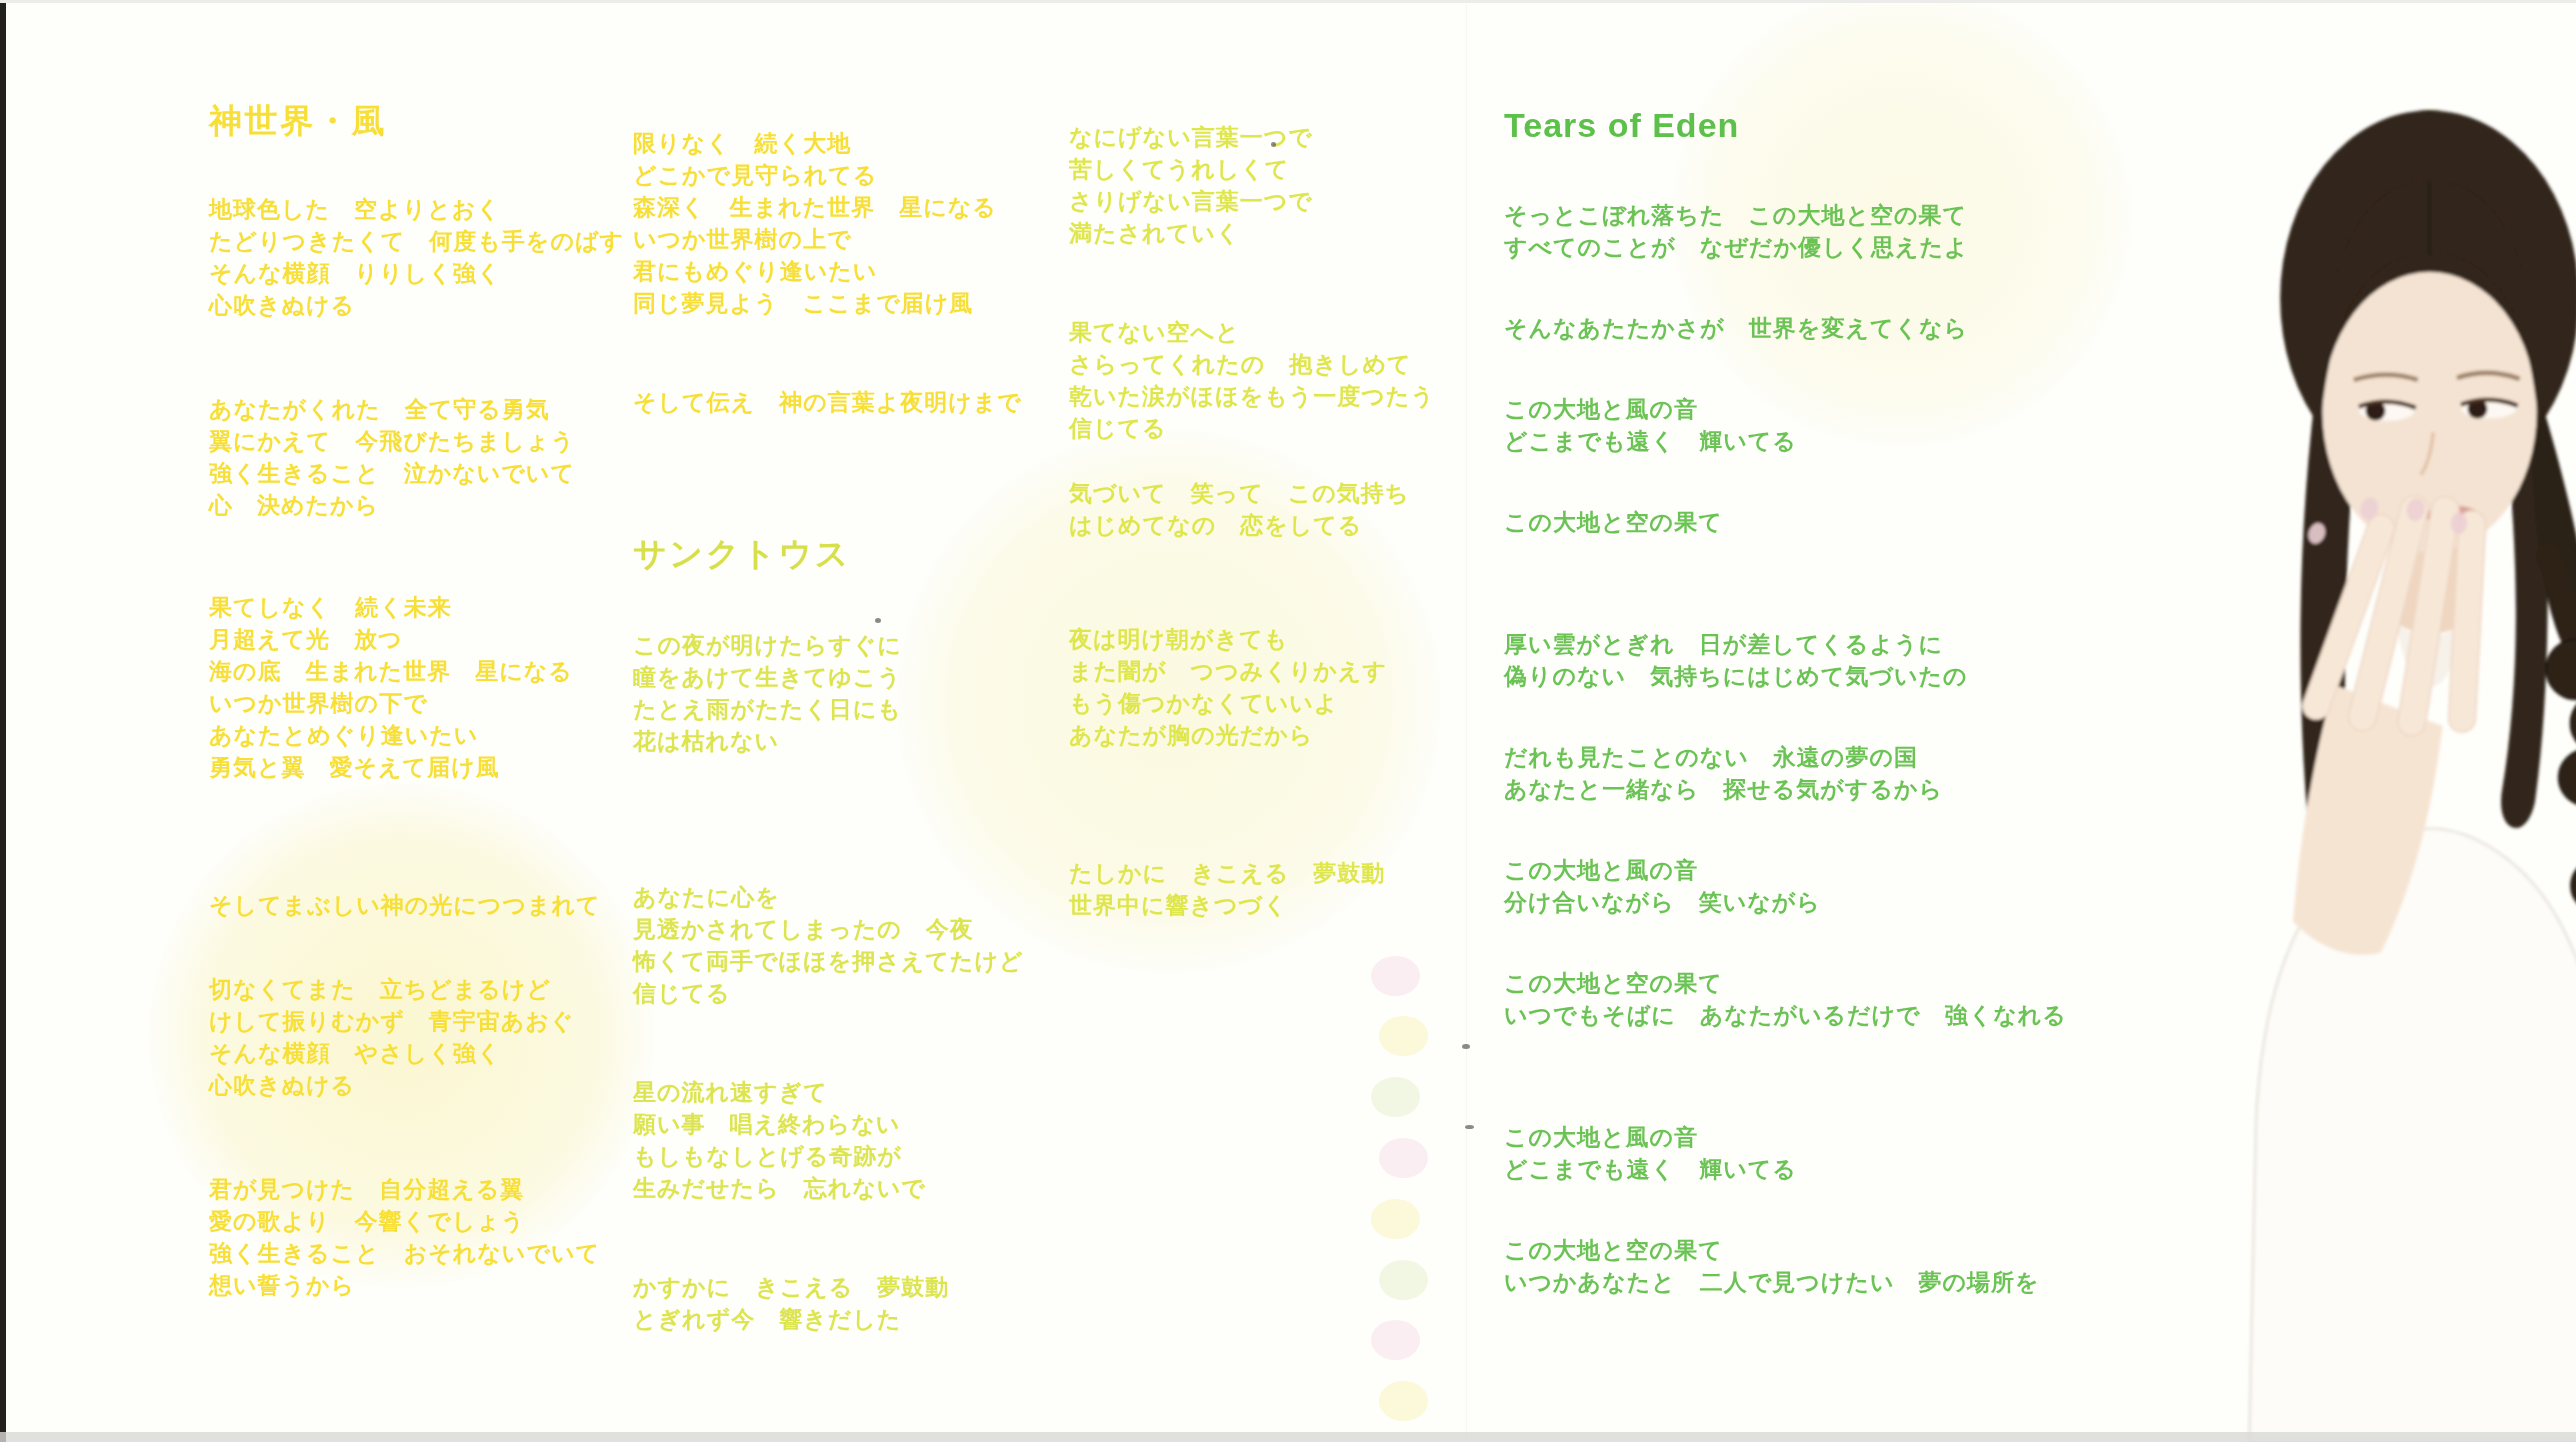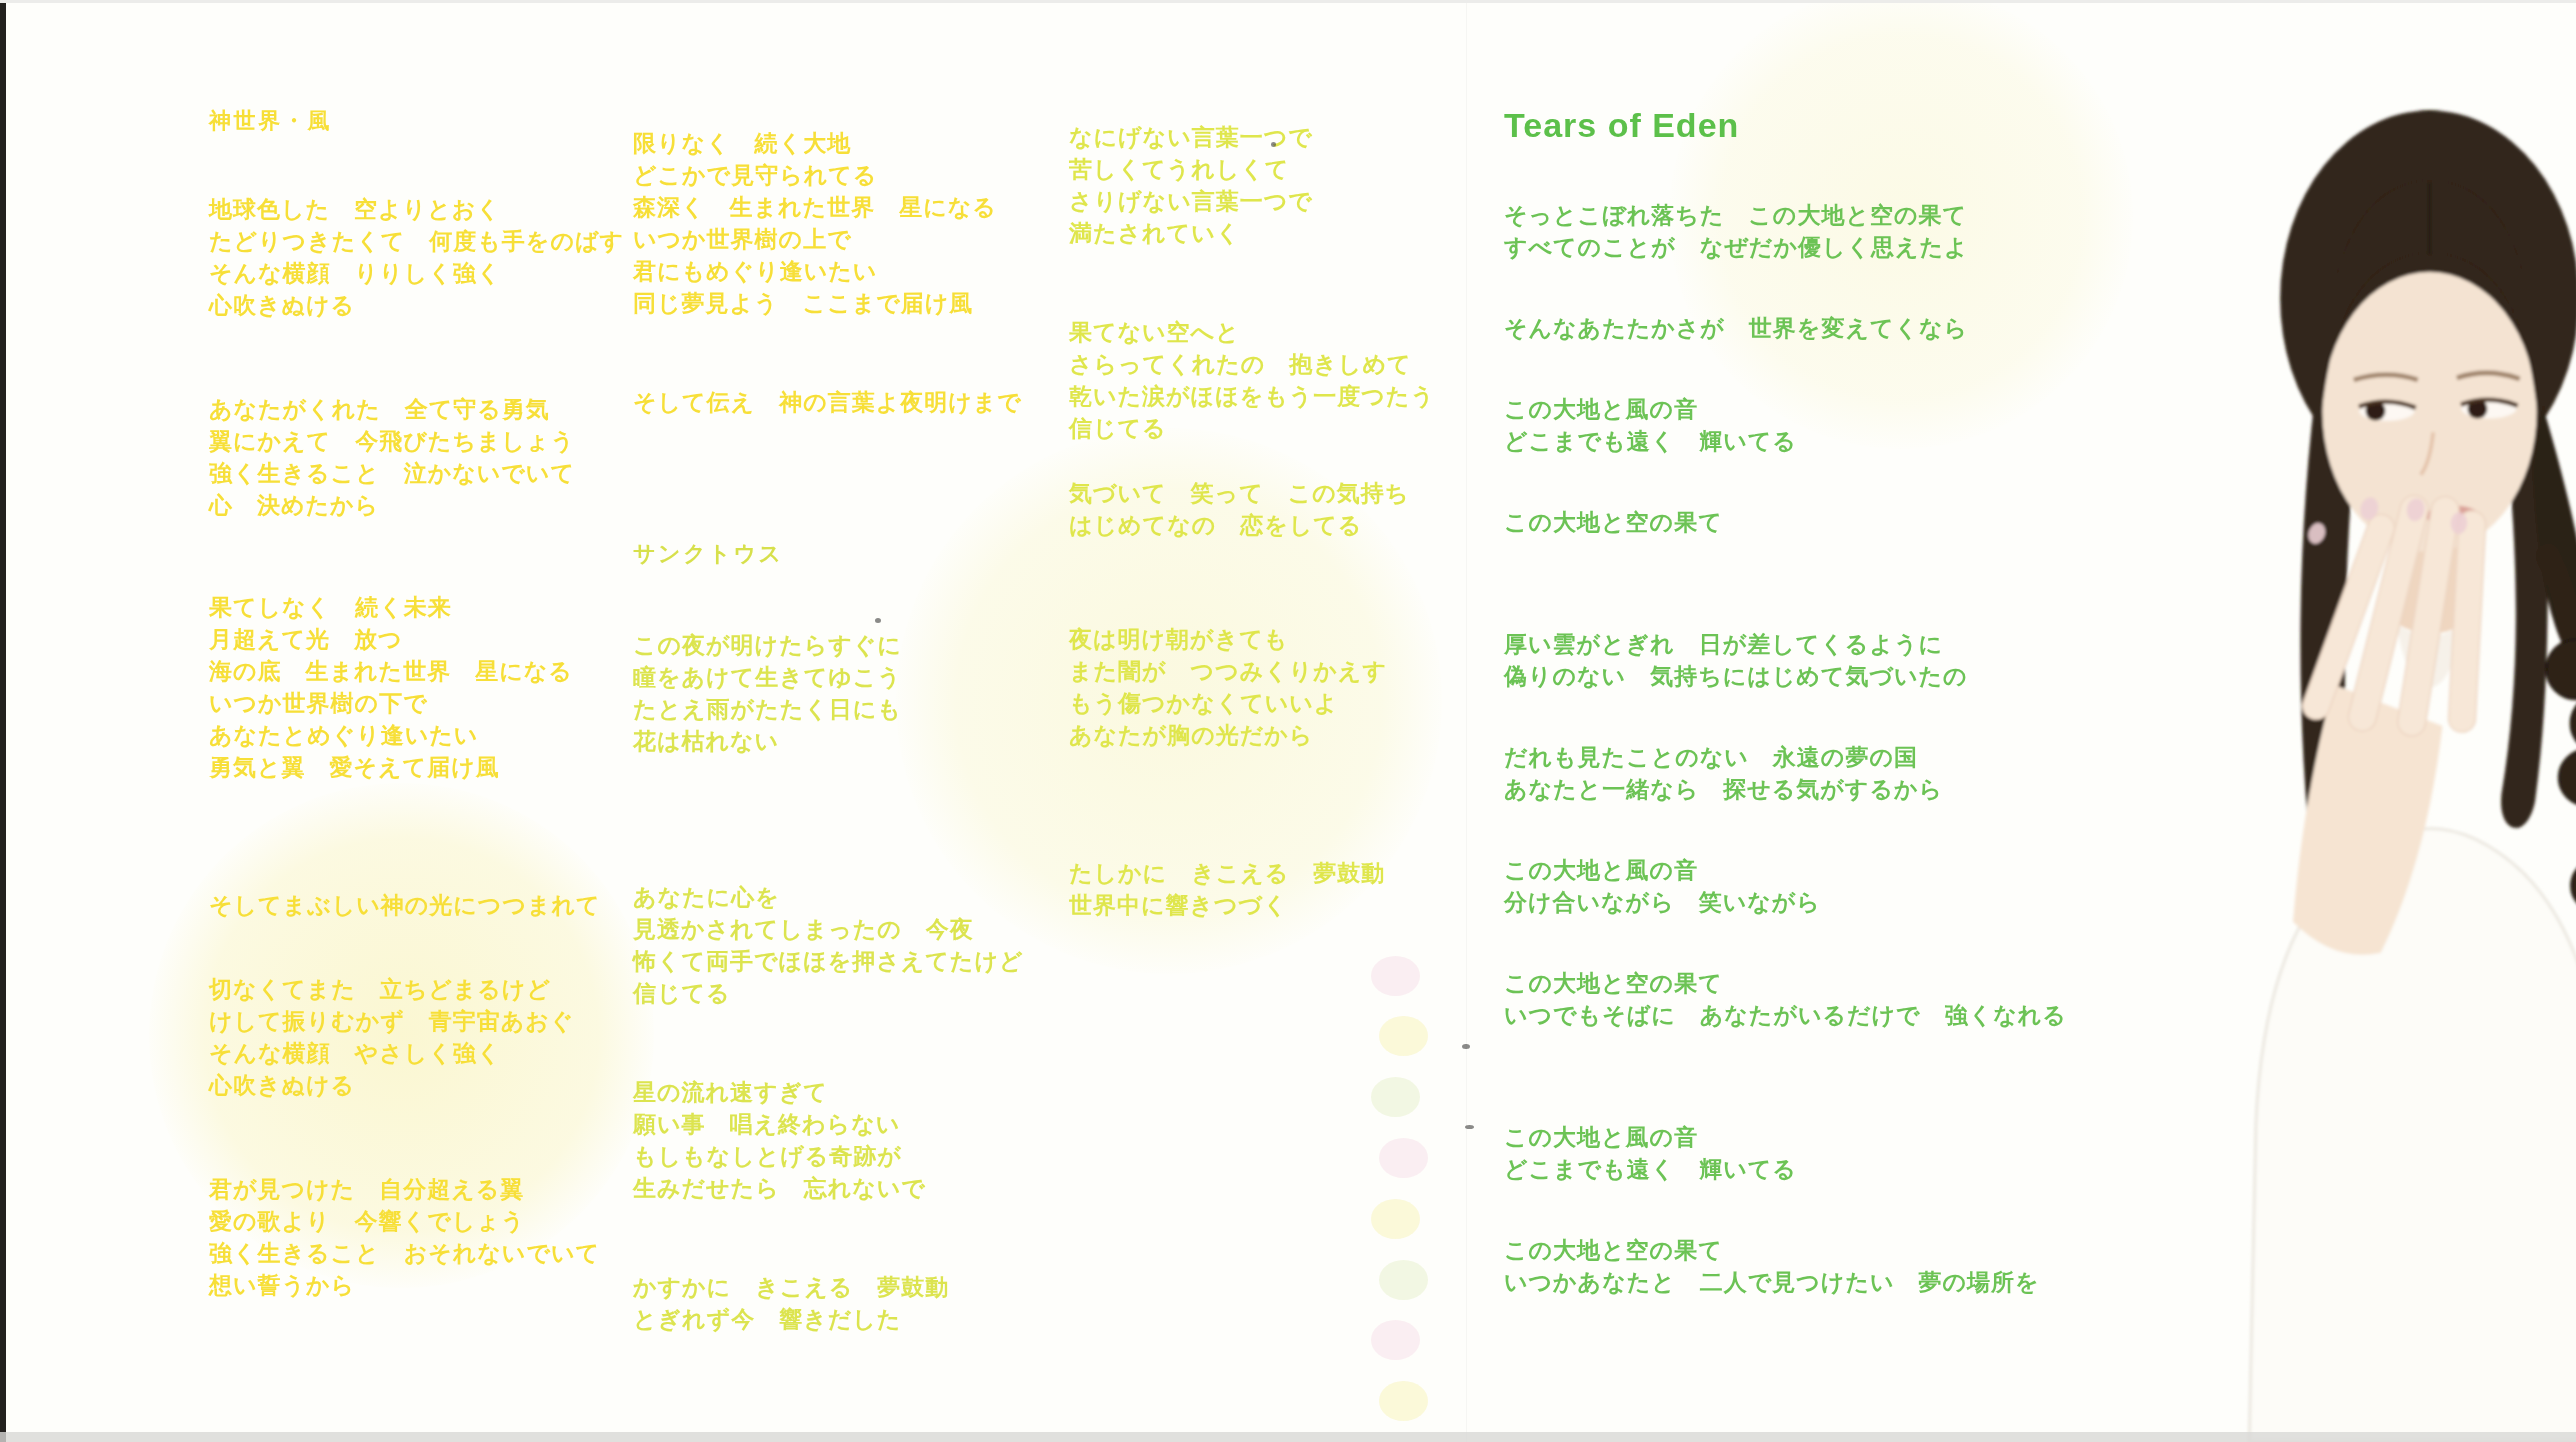--- a/index.html
+++ b/index.html
@@ -20,21 +20,21 @@
   .fold-line{position:absolute;left:1466px;top:0;width:1px;height:1443px;background:rgba(0,0,0,.03);}
   .gutter-dot{position:absolute;border-radius:50%;pointer-events:none;}
   .speck{position:absolute;background:#4b4b49;border-radius:50%;opacity:.65;}
   
   .lyric-col{position:absolute;font-weight:bold;}
   .col-1{left:209px;top:103px;width:453px;}
   .col-2{left:633px;top:111px;width:453px;}
   .col-3{left:1069px;top:121px;width:443px;}
   .col-4{left:1504px;top:106px;width:649px;}
   .line{font-size:23px;line-height:32px;letter-spacing:1px;white-space:pre;}
-  .song-title .line{font-size:22px;line-height:36px;letter-spacing:2.6px;}
+  .song-title .line{font-size:33px;line-height:36px;letter-spacing:2.6px;}
   .song-title.latin .line{font-size:34px;line-height:39px;letter-spacing:1px;font-family:"Liberation Sans","DejaVu Sans",sans-serif;}
   
   .portrait{position:absolute;left:2164px;top:77px;width:769px;height:1365px;}
   .portrait svg{display:block;width:100%;height:100%;}
 </style>
 </head>
 <body>
 
 <div id="booklet">
 

